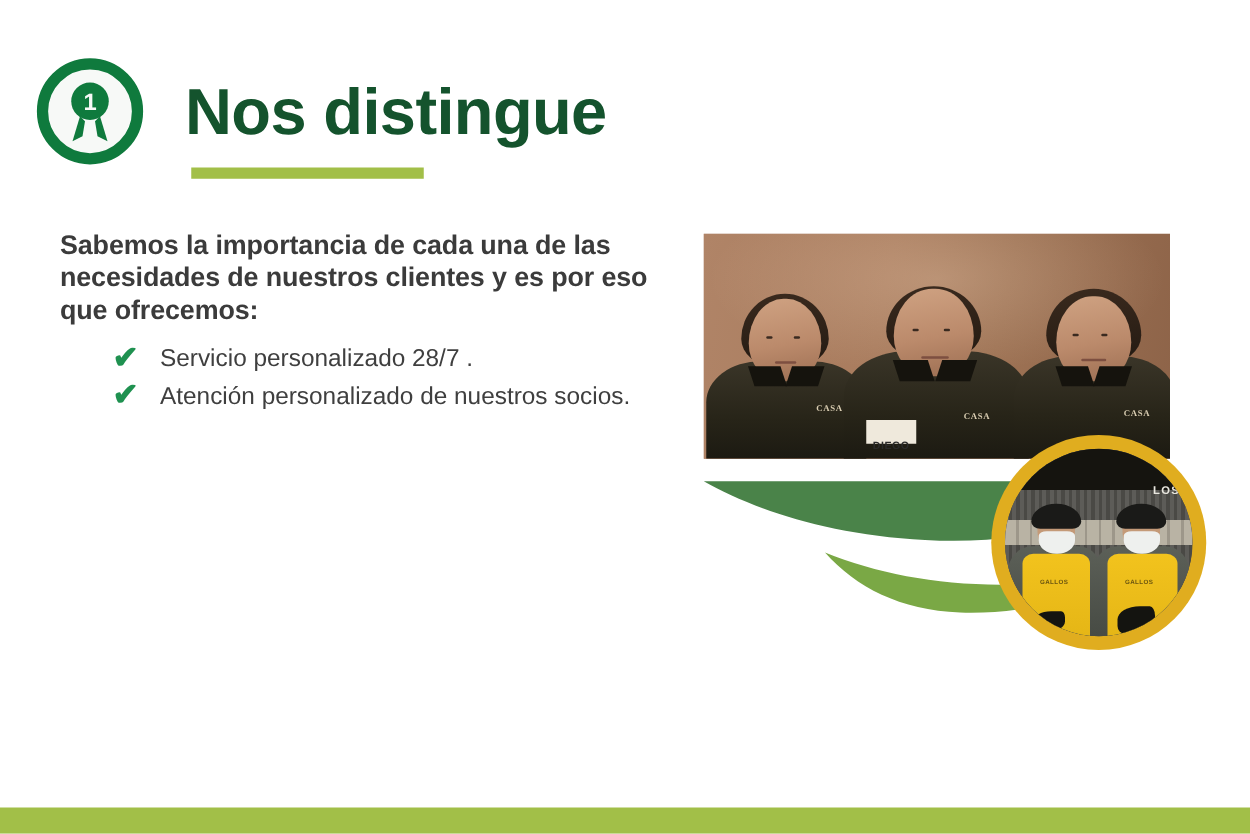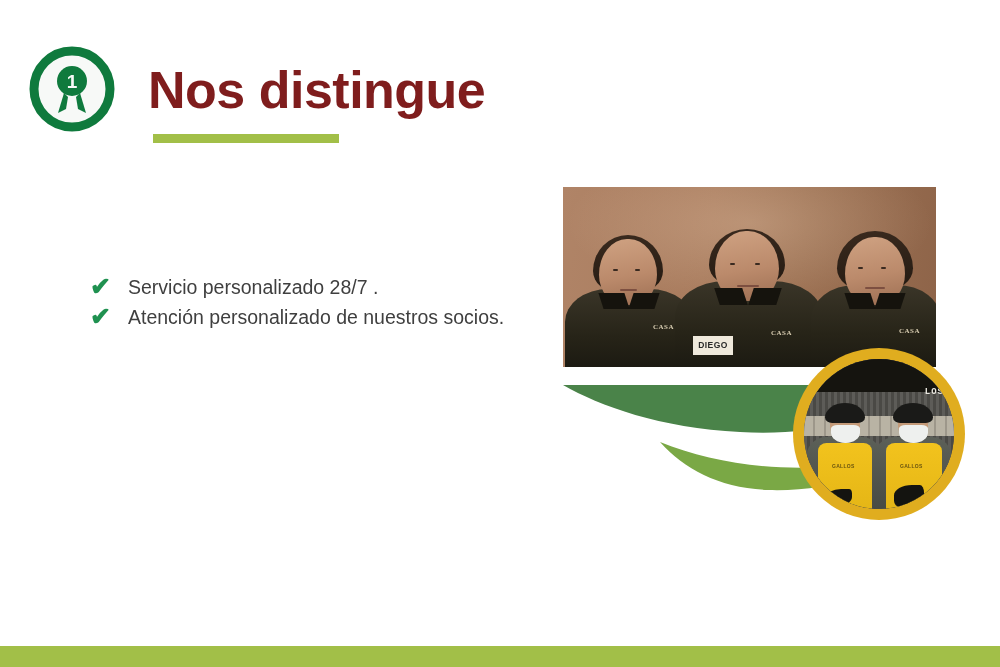--- a/index.html
+++ b/index.html
@@ -35,21 +35,21 @@
     top: 3px;
     width: 88px;
     height: 88px;
   }
   .title-text {
     position: absolute;
     left: 120px;
     top: 0px;
     font-size: 52px;
     font-weight: bold;
-    color: #7f1d1d;
+    color: #14532d;
     letter-spacing: -0.5px;
     line-height: 96px;
     white-space: nowrap;
     text-align: center;
   }
   .title-underline {
     position: absolute;
     left: 125px;
     top: 92px;
     width: 186px;
@@ -172,21 +172,21 @@
   }
   .p-nametag {
     position: absolute;
     background: #efe9dc;
     color: #2a2a2a;
     font-size: 8.5px;
     font-weight: bold;
     letter-spacing: 0.4px;
     text-align: center;
     line-height: 11px;
-    padding-top: 4px;
+    padding-top: 15px;
     box-sizing: border-box;
   }
   .p-eye {
     position: absolute;
     width: 5px; height: 2px;
     background: #3a2a20;
     border-radius: 2px;
   }
   .p-mouth {
     position: absolute;
@@ -304,20 +304,21 @@
         <text x="44" y="43" text-anchor="middle" font-family="Liberation Sans, sans-serif" font-size="19" font-weight="bold" fill="#f7f9f7">1</text>
         <path d="M36 48 L30 68 L38 64 L40 52 Z" fill="#0f7a3d"></path>
         <path d="M52 48 L58 68 L50 64 L48 52 Z" fill="#0f7a3d"></path>
       </svg>
     </span>
 
     <div class="title-text">Nos distingue</div>
     <div class="title-underline"></div>
   </div>
 
+  <div class="lead-paragraph">Sabemos la importancia de cada una de las necesidades de nuestros clientes y es por eso que ofrecemos:</div>
 
   <div class="bullet-list">
 
     <div class="bullet-row">
       <span class="bullet-check">✔</span>
       <span class="bullet-label">Servicio personalizado 28/7 .</span>
     </div>
 
     <div class="bullet-row">
       <span class="bullet-check">✔</span>
@@ -376,21 +377,21 @@
         <div class="p-logo" style="left:88px; bottom:32px;">CASA</div>
       </div>
     </div>
 
     <div class="circle-photo">
       <div class="circle-inner">
         <div class="ci-wall"></div>
         <div class="ci-dark-top"></div>
         <div class="ci-tile"></div>
 
-        <div class="ci-sign" style="right:10px; top:28px;font-family:Liberation Mono, monospace;">LOS</div>
+        <div class="ci-sign" style="right:10px; top:28px;">LOS</div>
 
         <div class="worker" style="left:2px; width:78px; height:108px;">
           <div class="w-shirt" style="left:0px; width:76px; height:72px;"></div>
           <div class="w-apron" style="left:12px; width:54px; height:66px;"></div>
           <div class="w-face" style="left:24px; bottom:68px; width:30px; height:34px;"></div>
           <div class="w-cap" style="left:19px; bottom:86px; width:40px; height:20px;"></div>
           <div class="w-mask" style="left:25px; bottom:66px; width:29px; height:18px;"></div>
           <div class="w-logo" style="left:26px; bottom:40px;">GALLOS</div>
           <div class="w-rooster" style="left:20px; bottom:4px; width:26px; height:16px;
                border-radius:58% 12% 46% 18% / 54% 30% 50% 26%;"></div>

